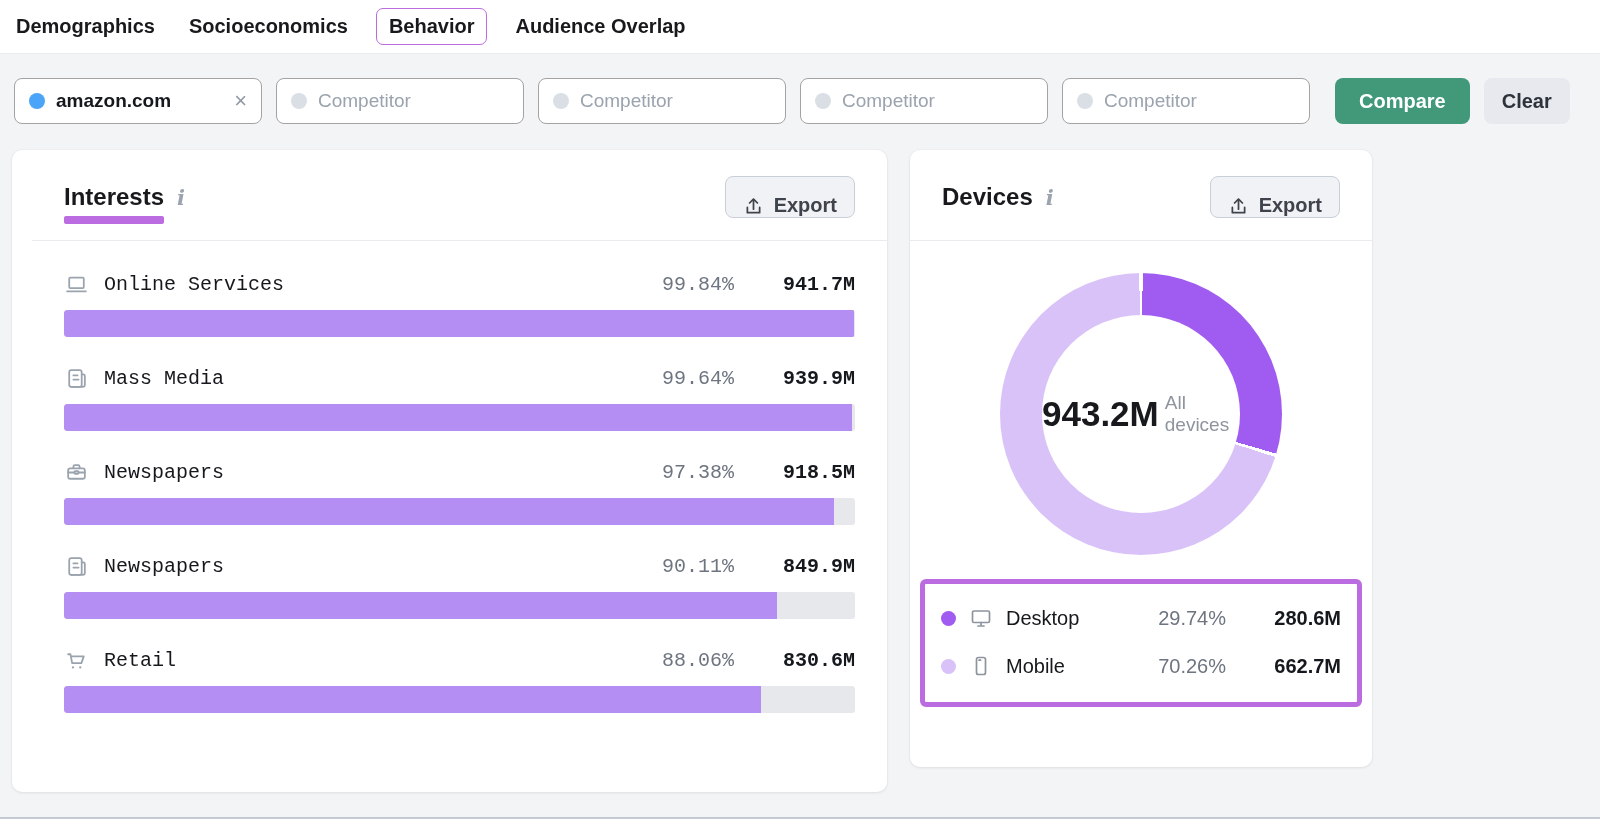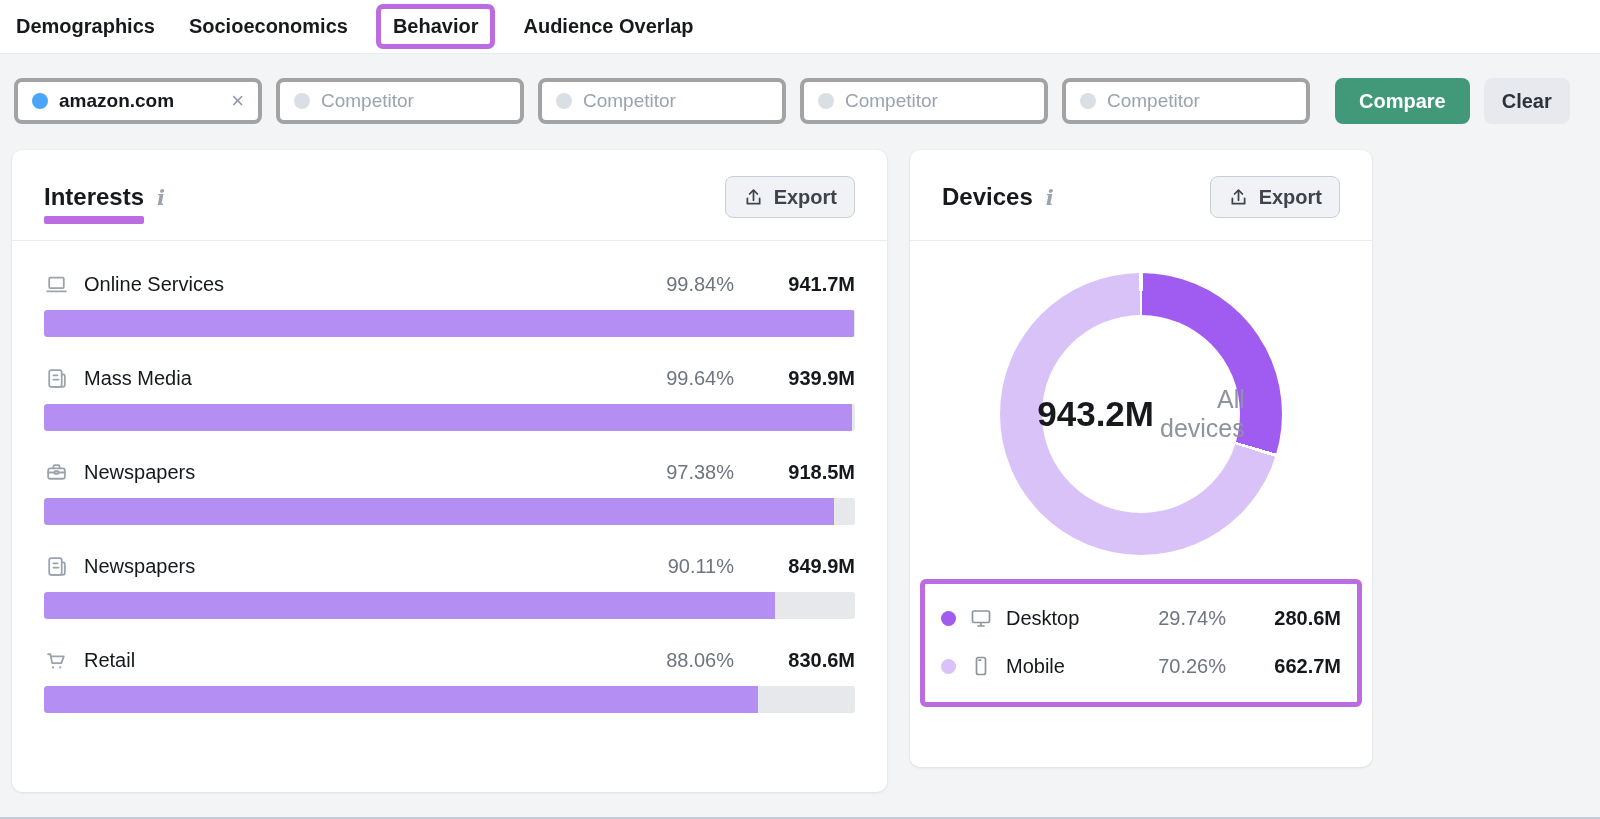--- a/index.html
+++ b/index.html
@@ -11,27 +11,27 @@
     overflow:hidden;
     border-bottom:2px solid #c3cad4;
   }
   
   .topnav {
     height:54px; background:#fff; border-bottom:1px solid #e9ebee;
     display:flex; align-items:center; padding:0 16px; gap:34px;
   }
   .tab { font-size:20px; font-weight:700; color:#17191d; cursor:pointer; white-space:nowrap; }
   .ann-tab {
-    border:5px solid #7f1d1d; border-radius:7px;
+    border:1px solid #7f1d1d; border-radius:7px;
     padding:6px 12px; margin:-12px -6px; background:#fff;
   }
   
   .filter-row { display:flex; align-items:center; gap:14px; padding:24px 14px 0; }
   .chip-box {
-    width:248px; height:46px; background:#fff; border:4px solid #a3a3a3;
+    width:248px; height:46px; background:#fff; border:1px solid #a3a3a3;
     border-radius:8px; display:flex; align-items:center; padding:16px 14px; gap:11px;
   }
   .dot { width:16px; height:16px; border-radius:50%; flex:none; }
   .chip-label { font-size:19px; font-weight:600; color:#15181c; flex:1; }
   .close-x { color:#9099a4; font-size:22px; line-height:1; cursor:pointer; font-weight:400; }
   .chip-box input {
     border:none; outline:none; width:100%; font-size:19px;
     font-family:"Liberation Sans", sans-serif; color:#15181c; background:transparent;
   }
   .chip-box input::placeholder { color:#9aa3ae; }
@@ -44,63 +44,63 @@
     height:46px; padding:0 18px; background:#e7e9ee; border:none; border-radius:8px;
     color:#2e333b; font-weight:600; font-size:20px; cursor:pointer;
     font-family:"Liberation Sans", sans-serif;
   }
   
   .cards { display:flex; gap:23px; padding:26px 12px 0; align-items:flex-start; }
   .card {
     background:#fff; border-radius:10px;
     box-shadow:0 1px 3px rgba(25,30,40,.08), 0 0 0 1px rgba(25,30,40,.02);
   }
-  .card-interests { width:875px; height:642px; }
+  .card-interests { width:875px; height:642px;padding-left:20px; }
   .card-devices  { width:462px;  height:617px; }
   .card-head {
     display:flex; align-items:center; padding:26px 32px 22px;
     border-bottom:1px solid #e9ebee;
   }
   .title-wrap { position:relative; }
   .title { font-size:24px; font-weight:800; color:#17191d; }
   .title-underline {
     position:absolute; left:0; bottom:-13px; height:8px; width:100%;
     background:#bb6ce0; border-radius:2px;
   }
   .info-i {
     margin-left:13px; font-family:"DejaVu Serif", serif; font-style:italic; font-weight:700;
     font-size:21px; color:#9aa3ae; cursor:pointer;
   }
   .export-btn {
-    margin-left:auto; height:42px; display:flex; align-items:center; gap:10px;
+    margin-left:auto; height:42px; display:flex; align-items:flex-end; gap:10px;
     padding:0 17px; background:#f1f2f5; border:1px solid #c9cfd8; border-radius:8px;
     font-size:20px; font-weight:600; color:#3f444c; cursor:pointer;
     font-family:"Liberation Sans", sans-serif;
   }
   .export-btn svg { width:21px; height:21px; stroke:#3f444c; stroke-width:2; fill:none; stroke-linecap:round; stroke-linejoin:round; }
   
-  .rows { padding:2px 32px 0; }
+  .rows { padding:2px 32px 0;font-family:Liberation Mono, monospace; }
   .irow { margin-top:29px; }
   .irow-top { display:flex; align-items:center; gap:15px; }
   .row-icon svg { width:25px; height:25px; stroke:#9aa3ae; stroke-width:1.7; fill:none; stroke-linecap:round; stroke-linejoin:round; display:block; }
   .row-label { font-size:20px; color:#15181c; }
   .pct { margin-left:auto; color:#6e7580; font-size:20px; min-width:76px; text-align:right; }
   .val { margin-left:18px; color:#15181c; font-size:20px; font-weight:600; min-width:88px; text-align:right; }
   .bar { margin-top:13px; height:27px; background:#e6e8ec; border-radius:3px; overflow:hidden; }
   .bar-fill { height:100%; background:#b48ef2; border-radius:3px 0 0 3px; }
   
   .donut-wrap { display:flex; justify-content:center; margin-top:32px; }
   .donut { width:282px; height:282px; border-radius:50%; position:relative; }
   .donut-hole {
     position:absolute; left:50%; top:50%; transform:translate(-50%,-50%);
     width:198px; height:198px; background:#fff; border-radius:50%;
     display:flex; flex-direction:row; align-items:center; justify-content:center; gap:6px;
   }
   .donut-total { font-size:35px; font-weight:800; color:#17191d; }
-  .donut-sub { font-size:25px; color:#8d949e;text-align:right; }
+  .donut-sub { font-size:19px; color:#8d949e; }
   .legend-ann {
     margin:24px 10px 0; border:5px solid #bb6ce0; border-radius:6px; padding:10px 16px 12px;
   }
   .leg-row { display:flex; align-items:center; gap:13px; height:48px; }
   .leg-dot { width:15px; height:15px; border-radius:50%; flex:none; }
   .leg-icon svg { width:24px; height:24px; stroke:#8d949e; stroke-width:1.7; fill:none; stroke-linecap:round; stroke-linejoin:round; display:block; }
   .leg-label { font-size:20px; color:#15181c; }
   .leg-pct { margin-left:auto; color:#6e7580; font-size:20px; }
   .leg-val { margin-left:16px; color:#15181c; font-size:20px; font-weight:600; min-width:86px; text-align:right; }
 </style>

